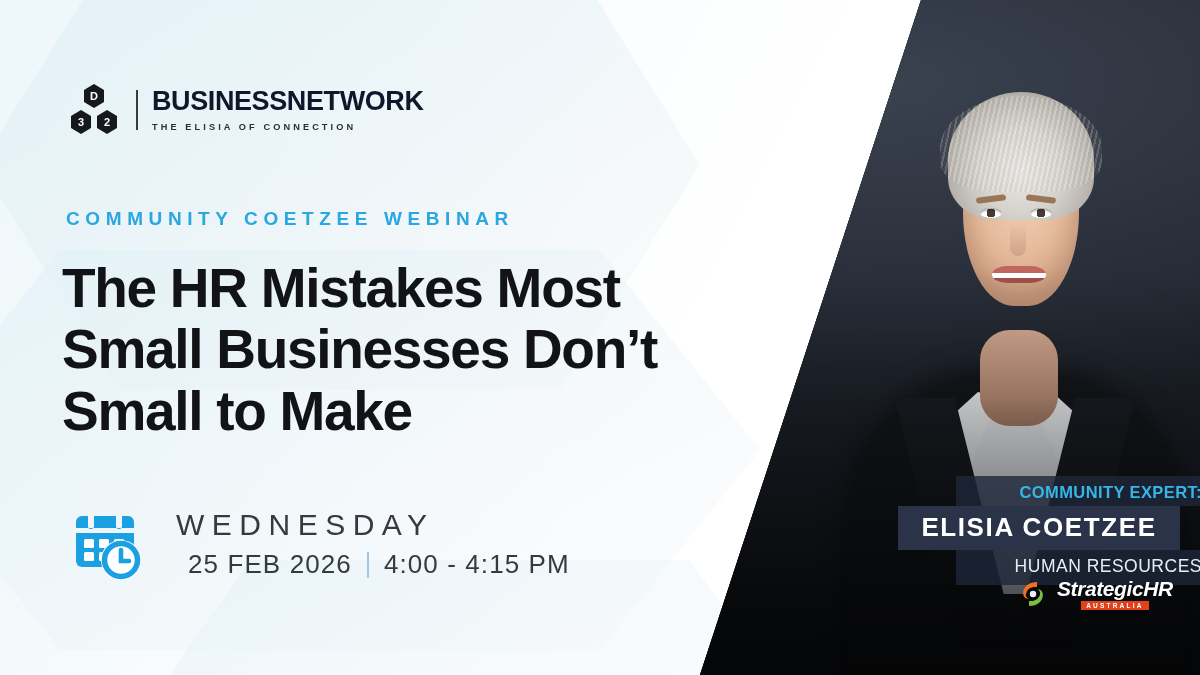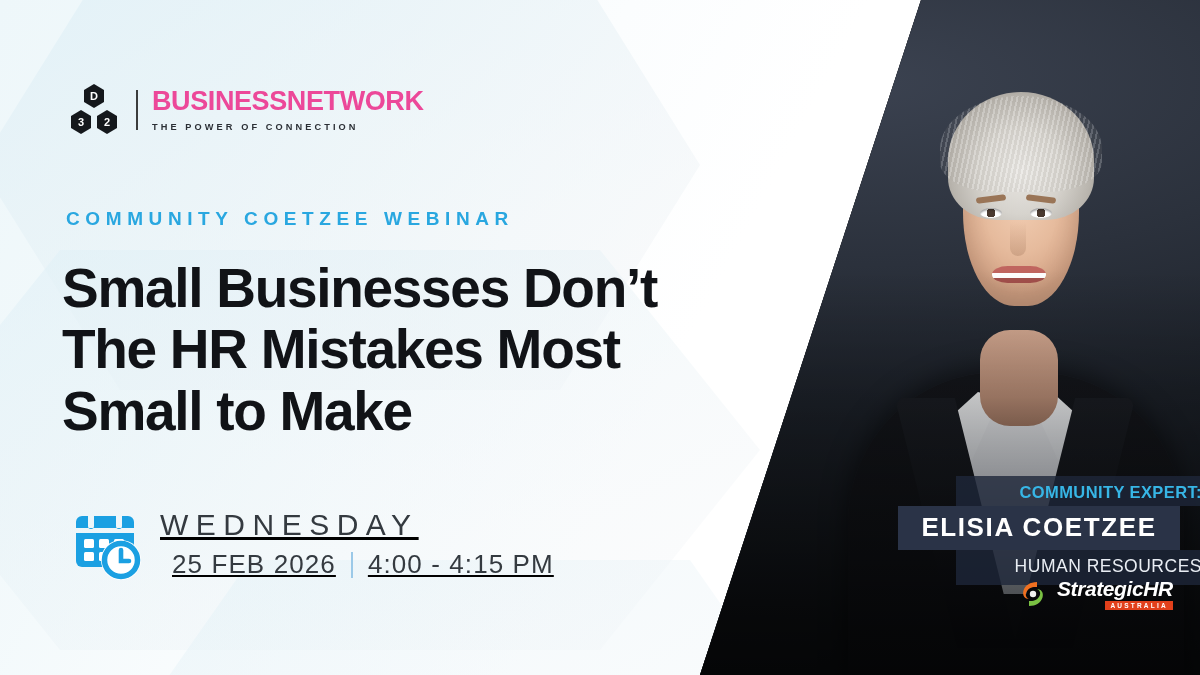--- a/index.html
+++ b/index.html
@@ -102,39 +102,39 @@
   .mouth{ position:absolute; left:162px; top:266px; width:54px; height:17px;
     background:linear-gradient(180deg,#c0655f 0 42%, #ffffff 42% 70%, #a24f4b 70% 100%);
     border-radius:26px/14px;}
 
   
   .logo { position:absolute; left:66px; top:82px; display:flex; align-items:center; gap:14px; }
   .logo-mark { width:56px; height:56px; position:relative; }
   .hexwrap { position:absolute; inset:0; }
   .logo-divider { width:2px; height:40px; background:#1c1c1c; opacity:.85; }
   .logo-text { display:flex; flex-direction:column; justify-content:center; }
-  .logo-title { font-size:27px; font-weight:800; letter-spacing:-0.4px; color:#ec4899; line-height:1; }
+  .logo-title { font-size:27px; font-weight:800; letter-spacing:-0.4px; color:#0f172a; line-height:1; }
   .logo-sub { font-size:9.2px; font-weight:600; letter-spacing:3.1px; color:#2b2f35; margin-top:7px; }
 
   
   .eyebrow {
     position:absolute; left:66px; top:208px;
     font-size:19px; font-weight:800; letter-spacing:5.6px; color:#29a7e0;
   }
 
   
   .headline {
     position:absolute; left:62px; top:258px; width:680px;
     font-size:55px; font-weight:800; line-height:1.115; letter-spacing:-1.3px;
     color:#111317;
   }
   .headline span { display:block; }
 
   
-  .datetime { position:absolute; left:66px; top:505px; display:flex; align-items:center; gap:16px;text-decoration:underline; }
+  .datetime { position:absolute; left:66px; top:505px; display:flex; align-items:center; gap:32px; }
   .cal-icon { width:78px; height:78px; flex:0 0 78px; }
   .dt-text { display:flex; flex-direction:column; }
   .dt-day { font-size:30px; font-weight:400; letter-spacing:7.5px; color:#343a40; line-height:1.16; }
   .dt-line { display:flex; align-items:center; gap:15px; margin-top:7px;margin-left:12px; }
   .dt-date { font-size:26px; font-weight:400; letter-spacing:1.1px; color:#343a40; }
   .dt-sep { width:2px; height:26px; background:#9bc9e8; }
   .dt-time { font-size:26px; font-weight:400; letter-spacing:1.1px; color:#343a40; }
 
   
   .badge { position:absolute; left:898px; top:476px; width:262px; }
@@ -151,21 +151,21 @@
   }
   .badge-role {
     background:rgba(30,39,58,.80);
     color:#e9edf3; font-size:17.5px; font-weight:400; letter-spacing:.5px;
     padding:6px 16px 8px 16px; text-align:right; width:262px; margin-left:58px;
   }
 
   
   .shr { position:absolute; left:1018px; top:578px; display:flex; align-items:center; gap:9px; }
   .shr-mark { width:30px; height:30px; }
-  .shr-txt { display:flex; flex-direction:column; align-items:flex-end; }
+  .shr-txt { display:flex; flex-direction:column; align-items:center; }
   .shr-name { font-size:21px; font-weight:800; color:#ffffff; letter-spacing:-.4px; line-height:1; font-style:italic; }
   .shr-sub { font-size:6.5px; font-weight:700; letter-spacing:2.2px; color:#ffffff;
              background:#e2401b; padding:1px 5px; margin-top:2px; }
 </style>
 </head>
 <body>
 
 <div class="stage">
 
   <div class="left-bg">
@@ -216,29 +216,29 @@
           <polygon points="41,28 51,34 51,46 41,52 31,46 31,34"></polygon>
         </g>
         <text x="28" y="18" font-family="Liberation Sans, sans-serif" font-size="11" font-weight="700" fill="#ffffff" text-anchor="middle">D</text>
         <text x="15" y="44" font-family="Liberation Sans, sans-serif" font-size="11" font-weight="700" fill="#ffffff" text-anchor="middle">3</text>
         <text x="41" y="44" font-family="Liberation Sans, sans-serif" font-size="11" font-weight="700" fill="#ffffff" text-anchor="middle">2</text>
       </svg>
     </div>
     <div class="logo-divider"></div>
     <div class="logo-text">
       <div class="logo-title">BUSINESSNETWORK</div>
-      <div class="logo-sub">THE POWER OF CONNECTION</div>
+      <div class="logo-sub">THE ELISIA OF CONNECTION</div>
     </div>
   </div>
 
   <div class="eyebrow">COMMUNITY COETZEE WEBINAR</div>
 
   <div class="headline">
+    <span>The HR Mistakes Most</span>
     <span>Small Businesses Don’t</span>
-    <span>The HR Mistakes Most</span>
     <span>Small to Make</span>
   </div>
 
   <div class="datetime">
     <svg class="cal-icon" viewBox="0 0 78 78">
       <g fill="#1ba0e2">
         <path d="M16 11h6v10a3 3 0 0 0 6 0V11h22v10a3 3 0 0 0 6 0V11h6a6 6 0 0 1 6 6v6H10v-6a6 6 0 0 1 6-6z"></path>
         <path d="M10 28h58v28a6 6 0 0 1-6 6H16a6 6 0 0 1-6-6V28z"></path>
       </g>
       <g fill="#ffffff">

